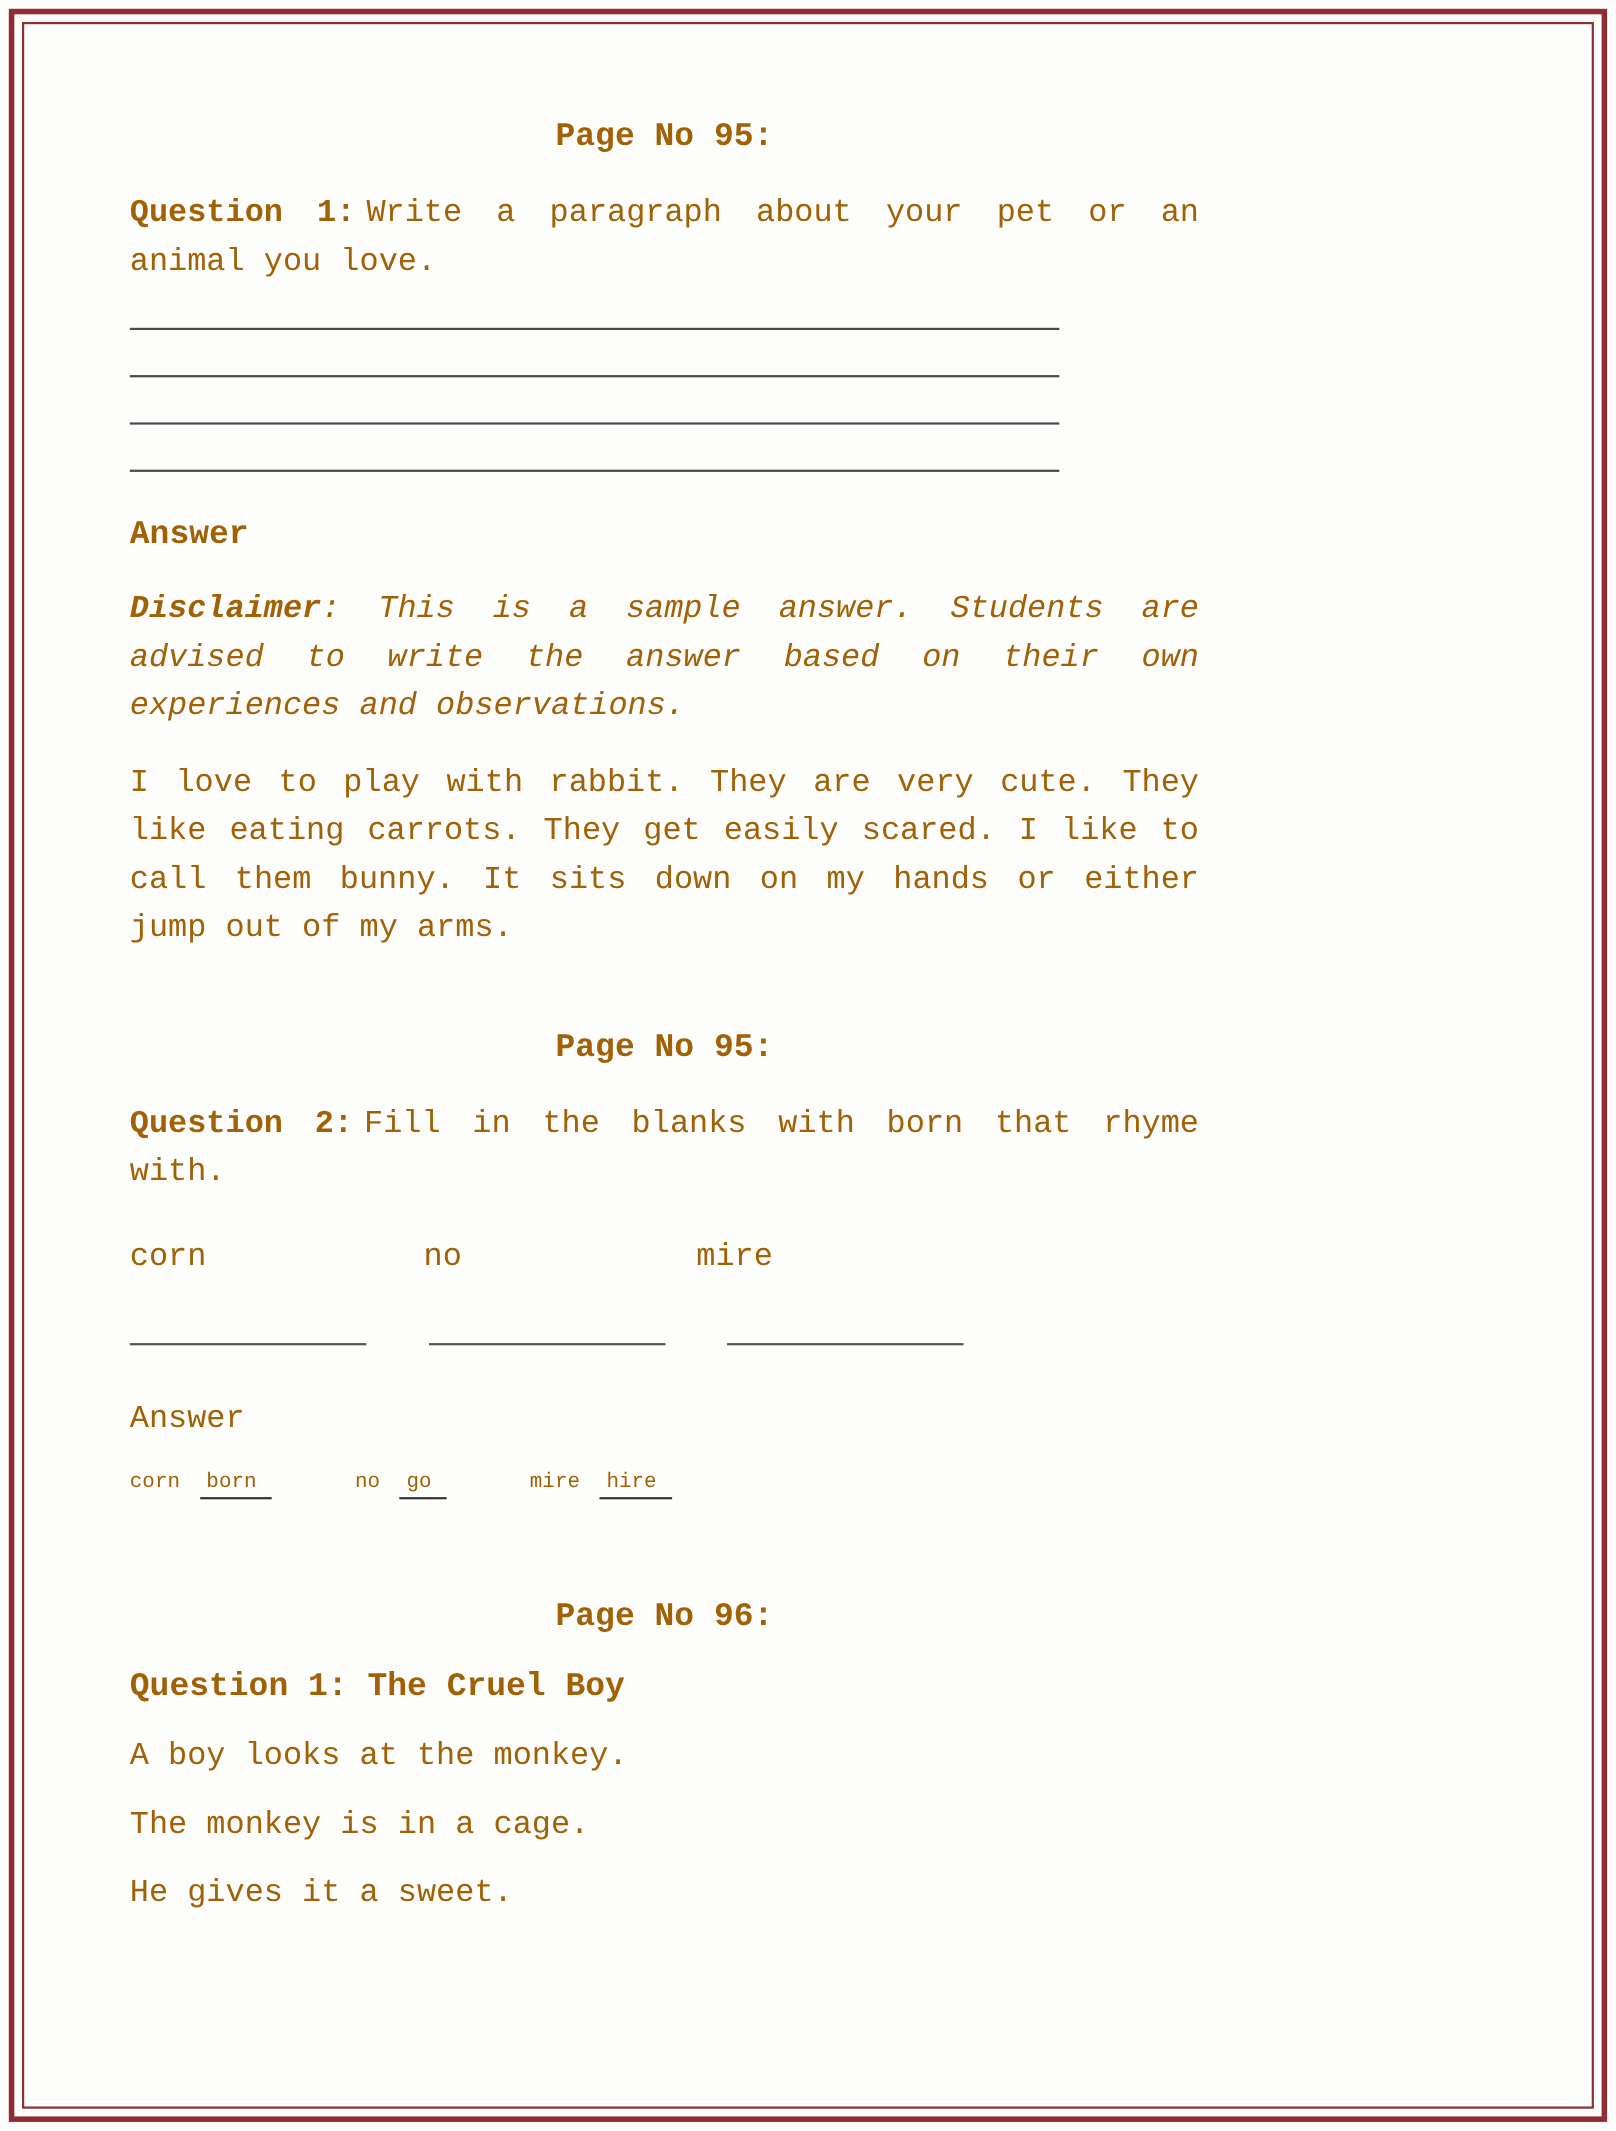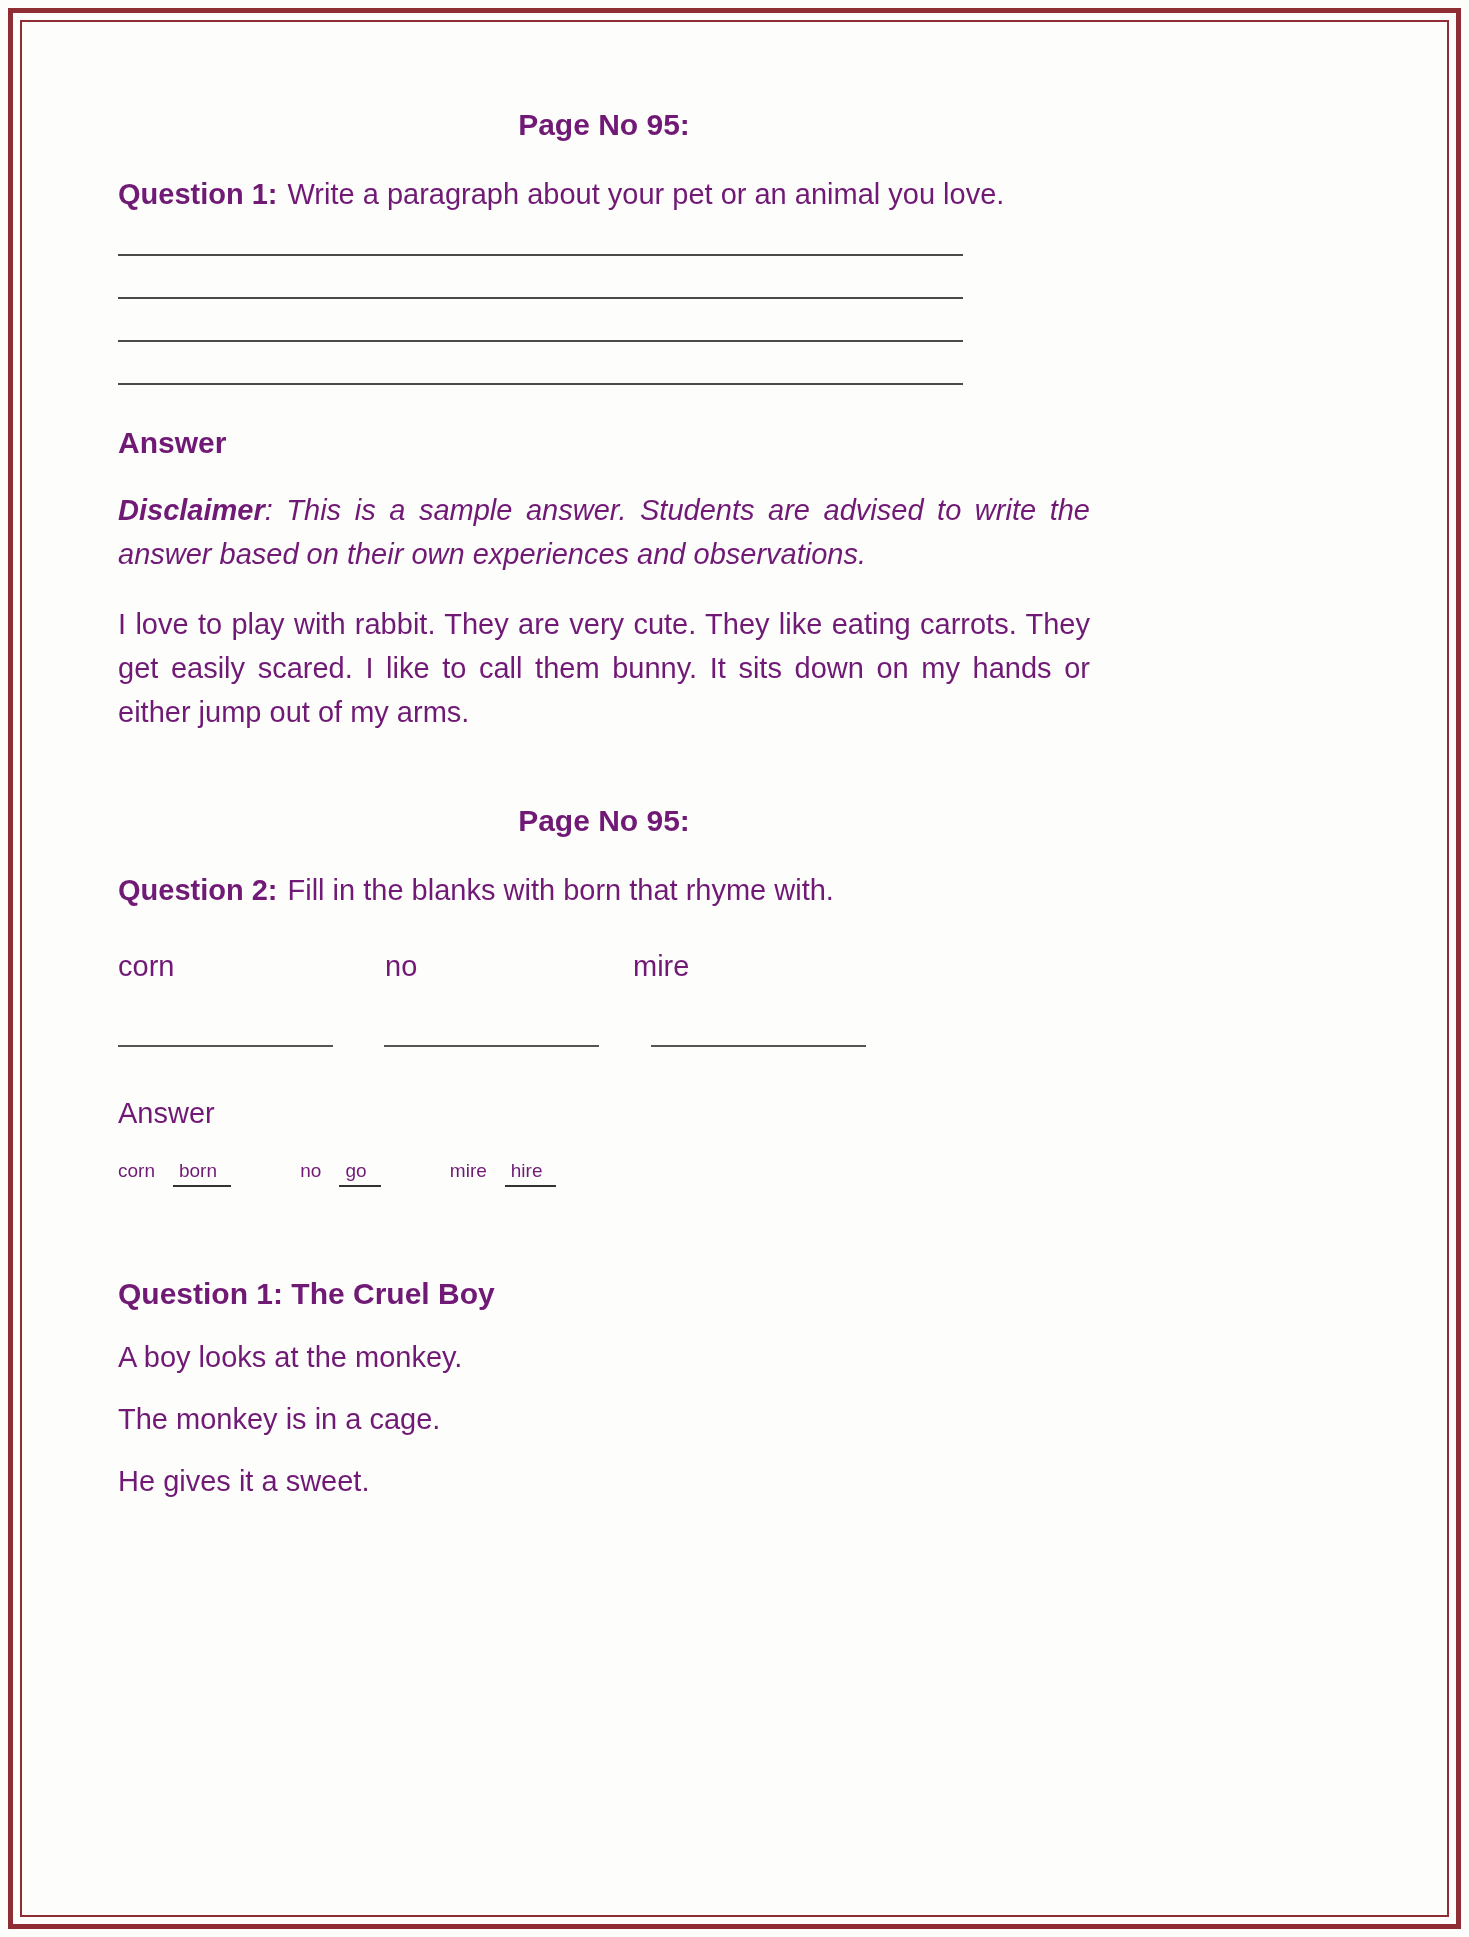--- a/index.html
+++ b/index.html
@@ -2,22 +2,22 @@
 <html><head>
 <meta charset="utf-8">
 <style>
   * { box-sizing: border-box; }
   html, body { margin: 0; padding: 0; background: #ffffff; }
   .page {
     position: relative;
     width: 1469px;
     height: 1937px;
     background: #fdfdfc;
-    font-family: Liberation Sans, sans-serif;
-    color: #701a75;
+    font-family: Liberation Mono, monospace;
+    color: #a16207;
     overflow: hidden;
   }
   .frame-outer {
     position: absolute;
     inset: 8px;
     border: 5px solid #8e2d33;
     pointer-events: none;
   }
   .frame-inner {
     position: absolute;
@@ -150,20 +150,21 @@
       <div class="answer-heading-plain">Answer</div>
 
       <div class="answers-row">
         <span class="answer-pair"><span class="aw">corn</span><span class="ar">born</span></span>
         <span class="answer-pair"><span class="aw">no</span><span class="ar">go</span></span>
         <span class="answer-pair"><span class="aw">mire</span><span class="ar">hire</span></span>
       </div>
     </div>
 
     <div>
+      <div class="page-heading">Page No 96:</div>
 
       <div class="q-title">Question 1: The Cruel Boy</div>
 
       <p class="poem-line">A boy looks at the monkey.</p>
       <p class="poem-line">The monkey is in a cage.</p>
       <p class="poem-line">He gives it a sweet.</p>
     </div>
 
   </div>
 </div>

